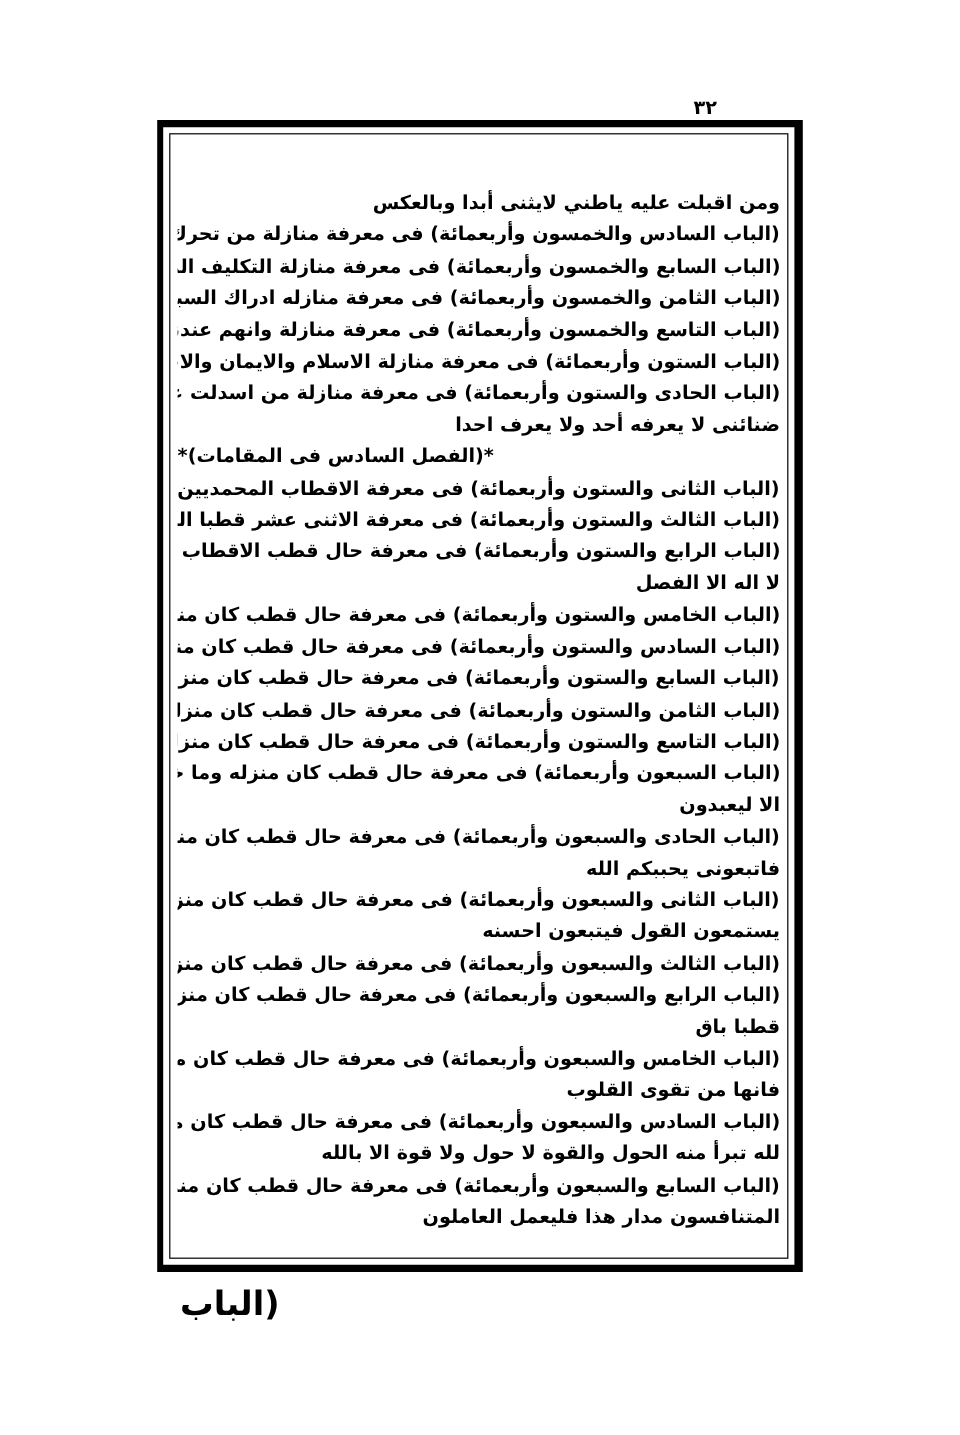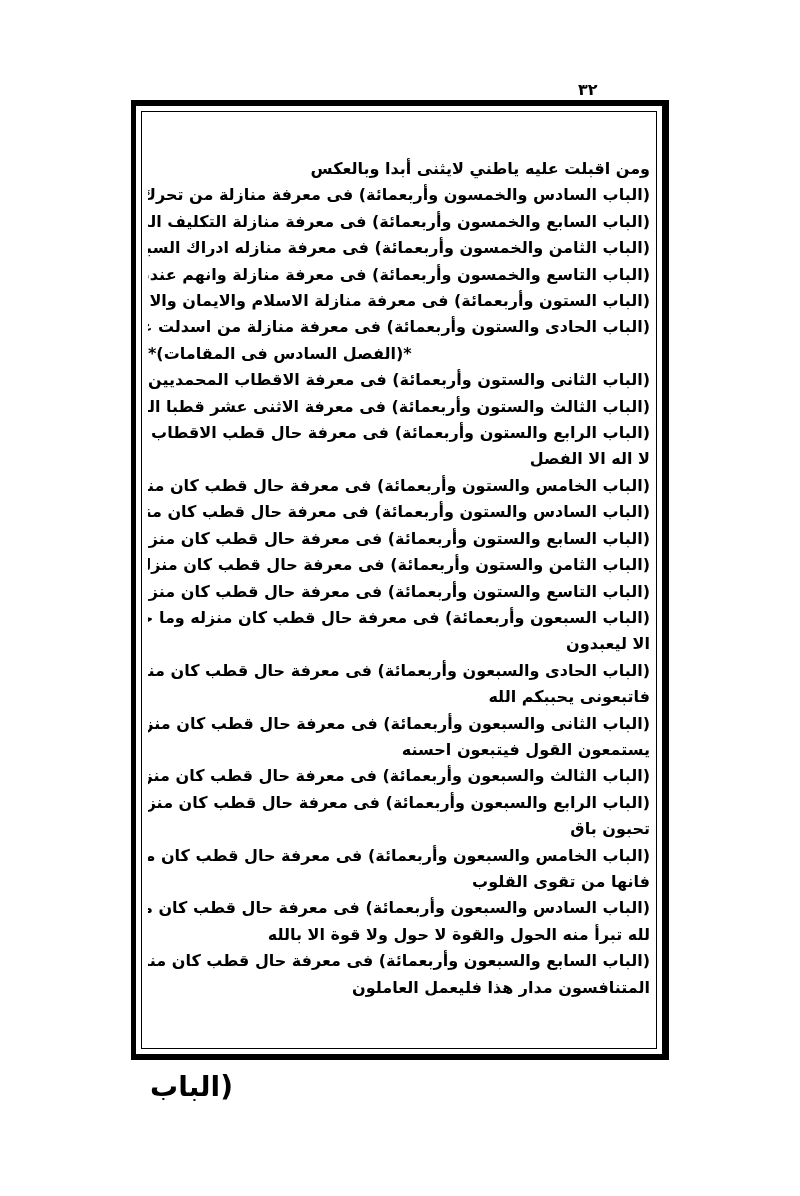--- a/index.html
+++ b/index.html
@@ -21,39 +21,40 @@
 <div class="frame-outer">
   <div class="frame-inner"></div>
   <div class="content">
     <div class="line">ومن اقبلت عليه ياطني لايثنى أبدا وبالعكس</div>
     <div class="line justify">(الباب السادس والخمسون وأربعمائة) فى معرفة منازلة من تحرك عند سماع كلامى فقد</div>
     <div class="line">(الباب السابع والخمسون وأربعمائة) فى معرفة منازلة التكليف المطلق</div>
     <div class="line">(الباب الثامن والخمسون وأربعمائة) فى معرفة منازله ادراك السبحات</div>
     <div class="line justify">(الباب التاسع والخمسون وأربعمائة) فى معرفة منازلة وانهم عندنا لمن المصطفين الاخيار</div>
     <div class="line justify">(الباب الستون وأربعمائة) فى معرفة منازلة الاسلام والايمان والاحسان واحسان الاحسان</div>
     <div class="line justify">(الباب الحادى والستون وأربعمائة) فى معرفة منازلة من اسدلت عليه حجاب كنفى هو من</div>
+    <div class="line">ضنائنى لا يعرفه أحد ولا يعرف احدا</div>
     <div class="line heading">*(الفصل السادس فى المقامات)*</div>
     <div class="line">(الباب الثانى والستون وأربعمائة) فى معرفة الاقطاب المحمديين ومنازلهم</div>
     <div class="line justify">(الباب الثالث والستون وأربعمائة) فى معرفة الاثنى عشر قطبا الذين عليهم مدار فلك العالم</div>
     <div class="line justify">(الباب الرابع والستون وأربعمائة) فى معرفة حال قطب الاقطاب المحمدية الذى كان منزله</div>
     <div class="line">لا اله الا الفصل</div>
     <div class="line">(الباب الخامس والستون وأربعمائة) فى معرفة حال قطب كان منزله الله أكبر</div>
     <div class="line">(الباب السادس والستون وأربعمائة) فى معرفة حال قطب كان منزله سبحان الله</div>
     <div class="line">(الباب السابع والستون وأربعمائة) فى معرفة حال قطب كان منزله الحمد لله</div>
     <div class="line justify">(الباب الثامن والستون وأربعمائة) فى معرفة حال قطب كان منزله الحمد لله على كل حال</div>
     <div class="line justify">(الباب التاسع والستون وأربعمائة) فى معرفة حال قطب كان منزله وافوض أمرى الى الله</div>
     <div class="line justify">(الباب السبعون وأربعمائة) فى معرفة حال قطب كان منزله وما خلقت الجن والانس</div>
     <div class="line">الا ليعبدون</div>
     <div class="line justify">(الباب الحادى والسبعون وأربعمائة) فى معرفة حال قطب كان منزله قل ان كنتم تحبون الله</div>
     <div class="line">فاتبعونى يحببكم الله</div>
     <div class="line justify">(الباب الثانى والسبعون وأربعمائة) فى معرفة حال قطب كان منزله فبشر عبادى الذين</div>
     <div class="line">يستمعون القول فيتبعون احسنه</div>
     <div class="line justify">(الباب الثالث والسبعون وأربعمائة) فى معرفة حال قطب كان منزله والهكم اله واحد</div>
     <div class="line justify">(الباب الرابع والسبعون وأربعمائة) فى معرفة حال قطب كان منزله ماعندكم ينفد وما عند</div>
-    <div class="line">تحبون باق</div>
+    <div class="line">قطبا باق</div>
     <div class="line justify">(الباب الخامس والسبعون وأربعمائة) فى معرفة حال قطب كان منزله ومن يعظم شعائر الله</div>
     <div class="line">فانها من تقوى القلوب</div>
     <div class="line justify">(الباب السادس والسبعون وأربعمائة) فى معرفة حال قطب كان منزله فلما تبين له أنه عدو</div>
     <div class="line">لله تبرأ منه الحول والقوة لا حول ولا قوة الا بالله</div>
     <div class="line justify">(الباب السابع والسبعون وأربعمائة) فى معرفة حال قطب كان منزله وفى ذلك فليتنافس</div>
     <div class="line">المتنافسون مدار هذا فليعمل العاملون</div>
   </div>
 </div>
 
 <div class="catchword">(الباب</div>

